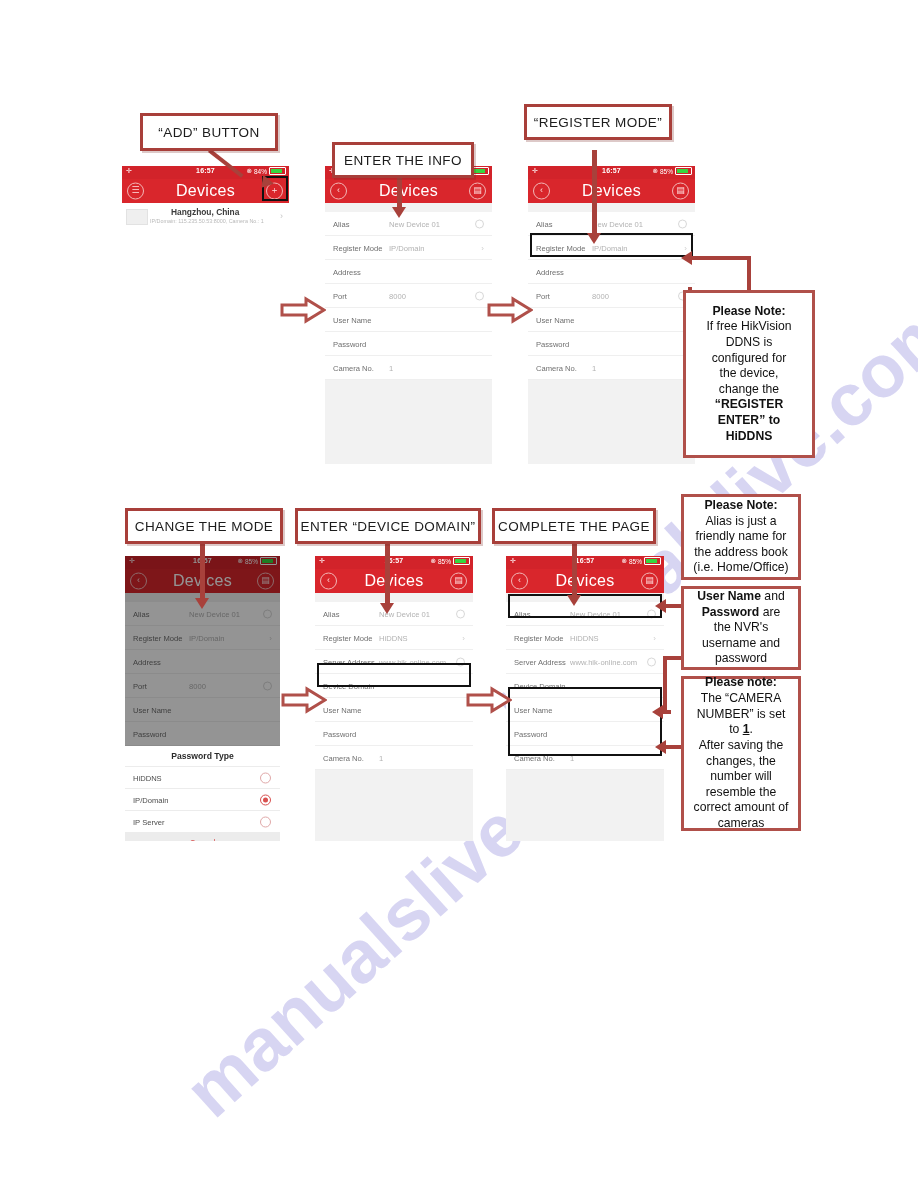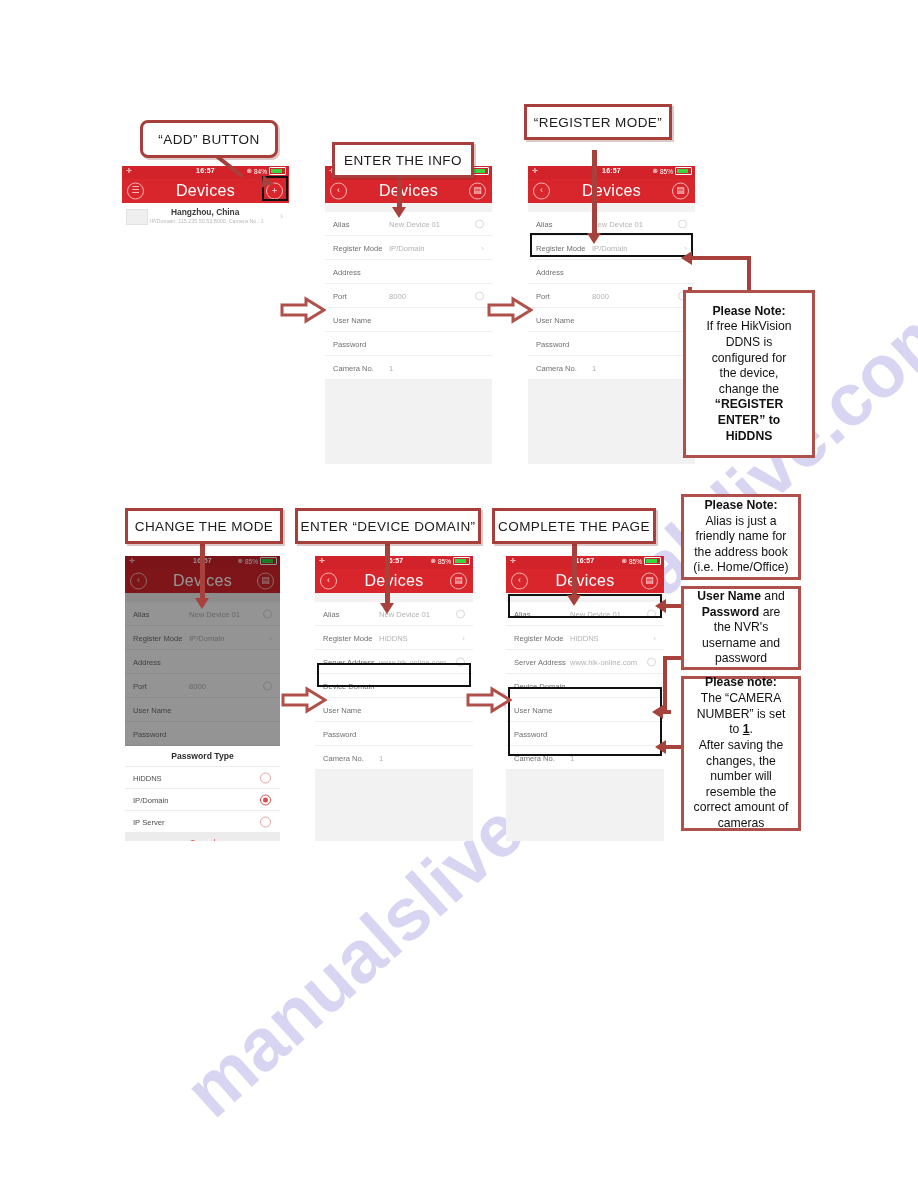--- a/index.html
+++ b/index.html
@@ -108,21 +108,21 @@
        z-index:15;pointer-events:none;}
 </style>
 </head>
 <body>
 
 <div id="watermark">
   <div class="wm-text" id="wm1">manualslive.com</div>
   <div class="wm-text" id="wm2">manualslive.com</div>
 </div>
 
-<div class="callout" style="left:140px;top:120px;width:132px;height:32px;border-radius:8px;">
+<div class="callout" style="left:140px;top:113px;width:132px;height:32px;">
   <span>“ADD” BUTTON</span>
 </div>
 
 <div class="ln" style="left:208px;top:152px;width:4px;height:42px;transform:rotate(-52deg);transform-origin:top left;"></div>
 <div class="arrowhead ah-down" style="left:258px;top:178px;transform:rotate(40deg);"></div>
 
 <div class="phone" style="left:122px;top:166px;width:167px;height:60px;">
   <div class="statusbar">
     <div class="st-left">✛</div>
     <div class="st-time">16:57</div>

